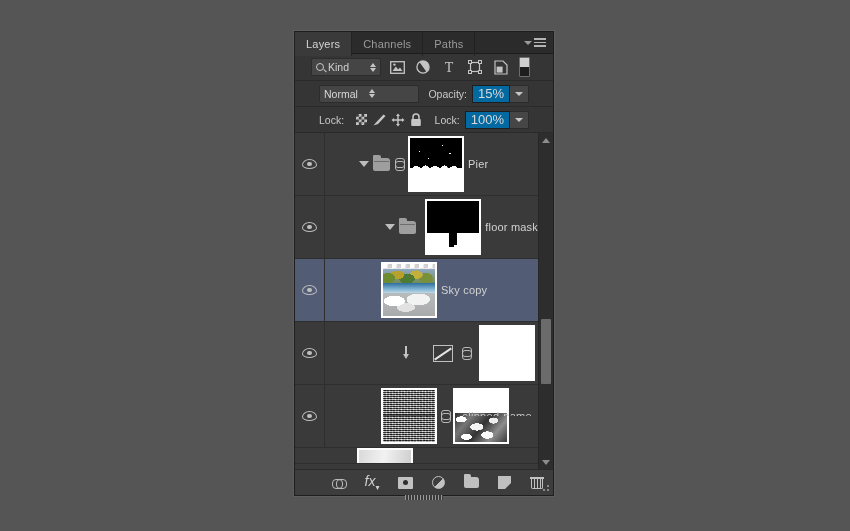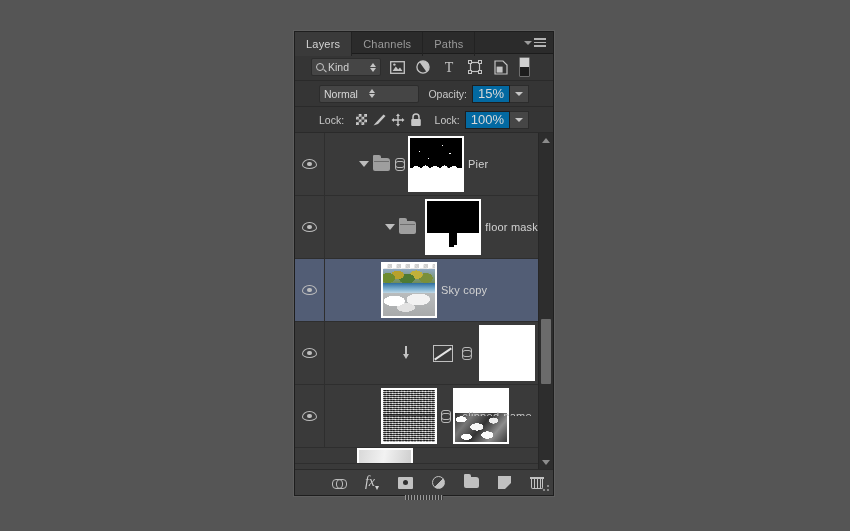--- a/index.html
+++ b/index.html
@@ -478,21 +478,21 @@
   }
   .ico-link {
     width: 15px; height: 8px; position: relative;
   }
   .ico-link::before, .ico-link::after {
     content:""; position:absolute; top:0; width: 9px; height: 8px;
     border: 1.4px solid #bbb; border-radius: 4px;
   }
   .ico-link::before { left: 0; }
   .ico-link::after { right: 0; }
-  .ico-fx { font-style: italic; font-family: Liberation Serif, serif; font-size: 14px; color:#cfcfcf; }
+  .ico-fx { font-style: italic; font-family: Liberation Sans, sans-serif; font-size: 14px; color:#cfcfcf; }
   .ico-fx sub { font-size: 8px; font-style: normal; }
   .ico-mask {
     width: 15px; height: 12px; background: #c2c2c2; border-radius: 1px;
     display:flex; align-items:center; justify-content:center;
   }
   .ico-mask i { width: 5px; height: 5px; background:#2f2f2f; border-radius:50%; }
   .ico-adj {
     width: 13px; height: 13px; border: 1.4px solid #c2c2c2; border-radius: 50%;
     background: linear-gradient(135deg, transparent 50%, #c2c2c2 50%);
   }

